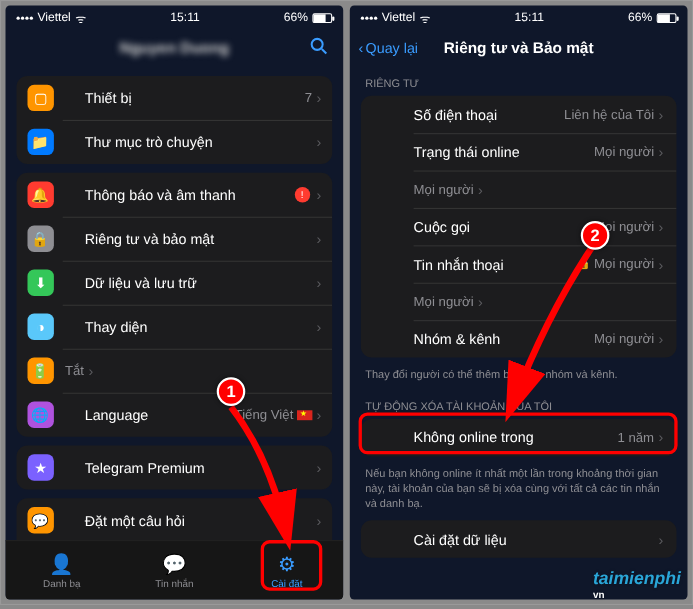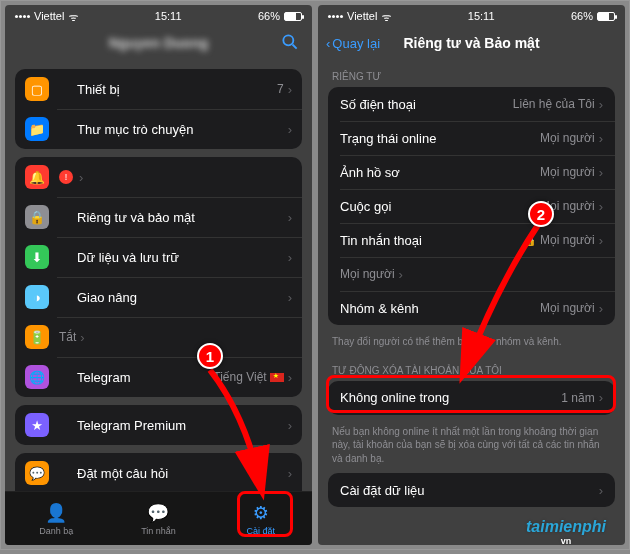--- a/index.html
+++ b/index.html
@@ -13,21 +13,21 @@
   }
   .container {
     display: flex;
     gap: 6px;
     padding: 4px 4px;
     border: 1px solid #999;
   }
   .phone {
     width: 307px;
     height: 540px;
-    background: #404040;
+    background: #0f172a;
     border-radius: 4px;
     overflow: hidden;
     position: relative;
     color: #fff;
     font-size: 12px;
   }
   
   .status-bar {
     display: flex;
     justify-content: space-between;
@@ -133,20 +133,21 @@
     border-radius: 10px;
     margin: 2px 10px 6px;
     overflow: hidden;
   }
   .row2 {
     display: flex;
     align-items: center;
     padding: 9px 12px;
     min-height: 34px;
     position: relative;
+    margin-left: 36px;
   }
   .row2 + .row2::before {
     content: "";
     position: absolute;
     top: 0; left: 12px; right: 0;
     height: 1px;
     background: #333;
   }
   .row2 .label { flex: 1; font-size: 13px; color: #fff; }
   .row2 .value { color: #8e8e93; font-size: 12px; margin-right: 4px; display:flex; align-items:center; gap:3px;text-align:center;}
@@ -167,30 +168,30 @@
   .redbox {
     position: absolute;
     border: 3px solid #ff0000;
     border-radius: 8px;
     z-index: 40;
     pointer-events: none;
   }
   .arrow-svg { position: absolute; z-index: 45; pointer-events: none; }
   .watermark {
     position: absolute;
-    right: 24px;
+    right: 11px;
     bottom: 8px;
     color: #2aa6d8;
     font-size: 16px;
     font-style: italic;
     font-weight: 600;
     z-index: 60;
     text-shadow: 0 0 3px rgba(0,0,0,.3);
   }
-  .watermark .vn { display:block; font-size:9px; color:#fff; text-align:center; font-style:normal;}
+  .watermark .vn { display:block; font-size:9px; color:#fff; text-align:left; font-style:normal;}
   .flag { display:inline-block; width:14px; height:9px; background: linear-gradient(#da251d,#da251d); position:relative; }
   .flag::after { content:"★"; color:#ff0; font-size:7px; position:absolute; left:3px; top:-1px;}
   .lock { font-size: 10px; color:#8e8e93; }
 </style>
 </head>
 <body>
 
 <div class="container">
 
   <div class="phone">
@@ -235,46 +236,47 @@
         <div class="row">
           <div class="icon-box" style="background:#007aff">📁</div>
           <div class="label">Thư mục trò chuyện</div>
           <div class="chevron">›</div>
         </div>
       </div>
 
       <div class="group">
         <div class="row">
           <div class="icon-box" style="background:#ff3b30">🔔</div>
+          <div class="label">Thông báo và âm thanh</div>
           <div class="badge-dot">!</div>
           <div class="chevron">›</div>
         </div>
         <div class="row">
           <div class="icon-box" style="background:#8e8e93">🔒</div>
           <div class="label">Riêng tư và bảo mật</div>
           <div class="chevron">›</div>
         </div>
         <div class="row">
           <div class="icon-box" style="background:#34c759">⬇</div>
           <div class="label">Dữ liệu và lưu trữ</div>
           <div class="chevron">›</div>
         </div>
         <div class="row">
           <div class="icon-box" style="background:#5ac8fa">◑</div>
-          <div class="label">Giao nâng</div>
+          <div class="label">Thay diện</div>
           <div class="chevron">›</div>
         </div>
         <div class="row">
           <div class="icon-box" style="background:#ff9500">🔋</div>
           <div class="value">Tắt</div>
           <div class="chevron">›</div>
         </div>
         <div class="row">
           <div class="icon-box" style="background:#af52de">🌐</div>
-          <div class="label">Telegram</div>
+          <div class="label">Language</div>
           <div class="value">
               <span>Tiếng Việt</span>
               <span class="flag"></span>
             </div>
           <div class="chevron">›</div>
         </div>
       </div>
 
       <div class="group">
         <div class="row">
@@ -364,21 +366,20 @@
           <div class="label">Số điện thoại</div>
           <div class="value">Liên hệ của Tôi</div>
           <div class="chevron">›</div>
         </div>
         <div class="row2">
           <div class="label">Trạng thái online</div>
           <div class="value">Mọi người</div>
           <div class="chevron">›</div>
         </div>
         <div class="row2">
-          <div class="label">Ảnh hồ sơ</div>
           <div class="value">Mọi người</div>
           <div class="chevron">›</div>
         </div>
         <div class="row2">
           <div class="label">Cuộc gọi</div>
           <div class="value">Mọi người</div>
           <div class="chevron">›</div>
         </div>
         <div class="row2">
           <div class="label">Tin nhắn thoại</div>

